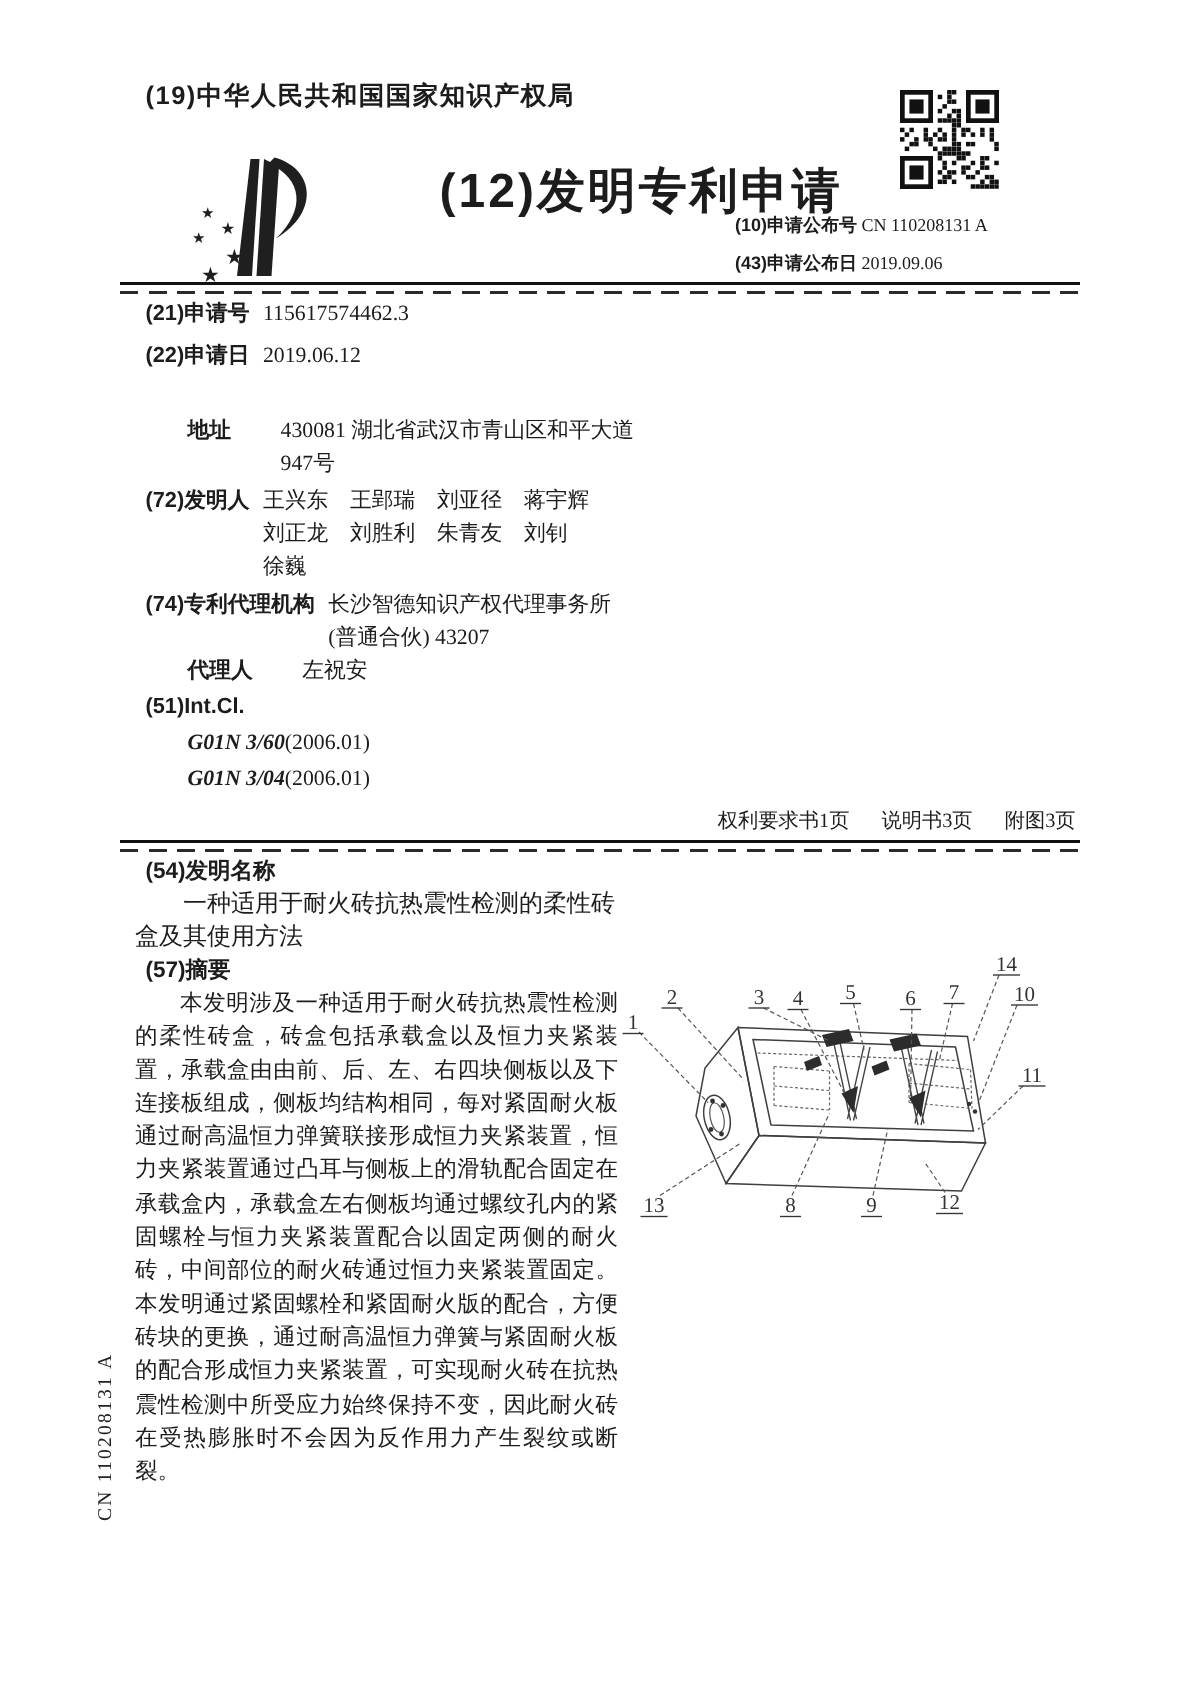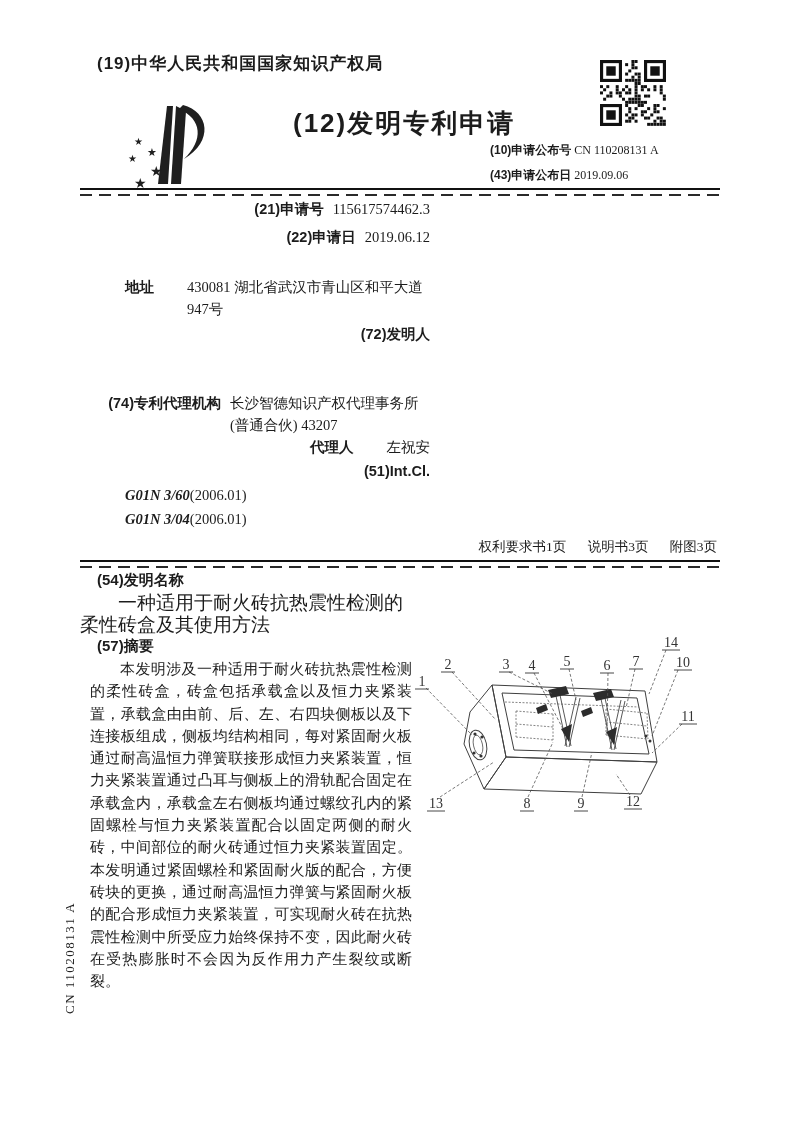--- a/index.html
+++ b/index.html
@@ -10,43 +10,43 @@
     background:#ffffff;
     color:#1c1c1c;
     font-family:"Liberation Serif", serif;
     overflow:hidden;
   }
   .sans{font-family:"Liberation Sans", sans-serif;}
   .abs{position:absolute;}
 
   
   .office{left:97px;top:52px;font-size:17px;font-weight:bold;font-family:"Liberation Sans",sans-serif;letter-spacing:1px;}
-  .doctype{left:293px;top:106px;font-size:26px;font-weight:bold;font-family:"Liberation Sans",sans-serif;letter-spacing:2px;text-align:right;}
+  .doctype{left:293px;top:106px;font-size:32px;font-weight:bold;font-family:"Liberation Sans",sans-serif;letter-spacing:2px;text-align:right;}
   .publine{left:490px;font-size:12px;white-space:nowrap;}
   .publine .lab{font-weight:bold;font-family:"Liberation Sans",sans-serif;}
   .publine .val{font-family:"Liberation Serif",serif;}
 
   
   .rule-solid{height:0;border-top:2.5px solid #111;}
   .rule-dash{height:1.5px;background:repeating-linear-gradient(90deg,#2a2a2a 0 12px,transparent 12px 19px);}
 
   
-  .row{position:absolute;left:97px;width:333px;font-size:14.5px;line-height:22px;display:flex;align-items:flex-start;justify-content:flex-end;}
+  .row{position:absolute;left:97px;width:333px;font-size:14.5px;line-height:22px;display:flex;align-items:flex-start;}
   .row .lab{font-weight:bold;font-family:"Liberation Sans",sans-serif;white-space:nowrap;flex:0 0 auto;}
   .row .val{margin-left:9px;font-family:"Liberation Serif",serif;}
   .row .val.wrap{flex:1 1 auto;}
   .row.indent{padding-left:28px;width:305px;gap:24px;}
   .intcl-item{position:absolute;left:125px;font-size:14.5px;line-height:22px;white-space:nowrap;}
   .intcl-item .code{font-weight:bold;font-style:italic;font-family:"Liberation Serif",serif;}
   .pages-info{position:absolute;top:538px;right:83px;font-size:13.5px;white-space:nowrap;}
   .pages-info span{margin-left:18px;}
 
   
   .sec-label{position:absolute;left:97px;font-size:15px;font-weight:bold;font-family:"Liberation Sans",sans-serif;}
-  .title-text{position:absolute;left:80px;top:592px;width:326px;font-size:19px;line-height:22px;text-indent:2em;}
+  .title-text{position:absolute;left:90px;top:592px;width:326px;font-size:16px;line-height:22px;text-indent:2em;}
   .abstract-text{position:absolute;left:90px;top:658px;width:322px;font-size:15px;line-height:22.3px;text-indent:2em;text-align:justify;}
 
   
   .side-code{
     position:absolute;left:62px;top:1014px;
     transform:rotate(-90deg);transform-origin:0 0;
     font-size:13px;letter-spacing:1.5px;white-space:nowrap;color:#222;
   }
 
   .qr-box{left:600px;top:60px;width:66px;height:66px;}
@@ -221,20 +221,25 @@
   </div>
 
 
   <div class="row indent" style="top:276px;">
     <span class="lab">地址</span>
     <span class="val wrap">430081 湖北省武汉市青山区和平大道947号</span>
   </div>
 
   <div class="row" style="top:323px;">
     <span class="lab">(72)发明人</span>
+    <span class="val wrap">
+      <span style="display:block;">王兴东　王郢瑞　刘亚径　蒋宇辉</span>
+      <span style="display:block;">刘正龙　刘胜利　朱青友　刘钊</span>
+      <span style="display:block;">徐巍</span>
+    </span>
   </div>
 
   <div class="row" style="top:392px;">
     <span class="lab">(74)专利代理机构</span>
     <span class="val wrap" style="max-width:200px;">长沙智德知识产权代理事务所(普通合伙) 43207</span>
   </div>
 
   <div class="row indent" style="top:436px;">
     <span class="lab">代理人</span>
     <span class="val">左祝安</span>

